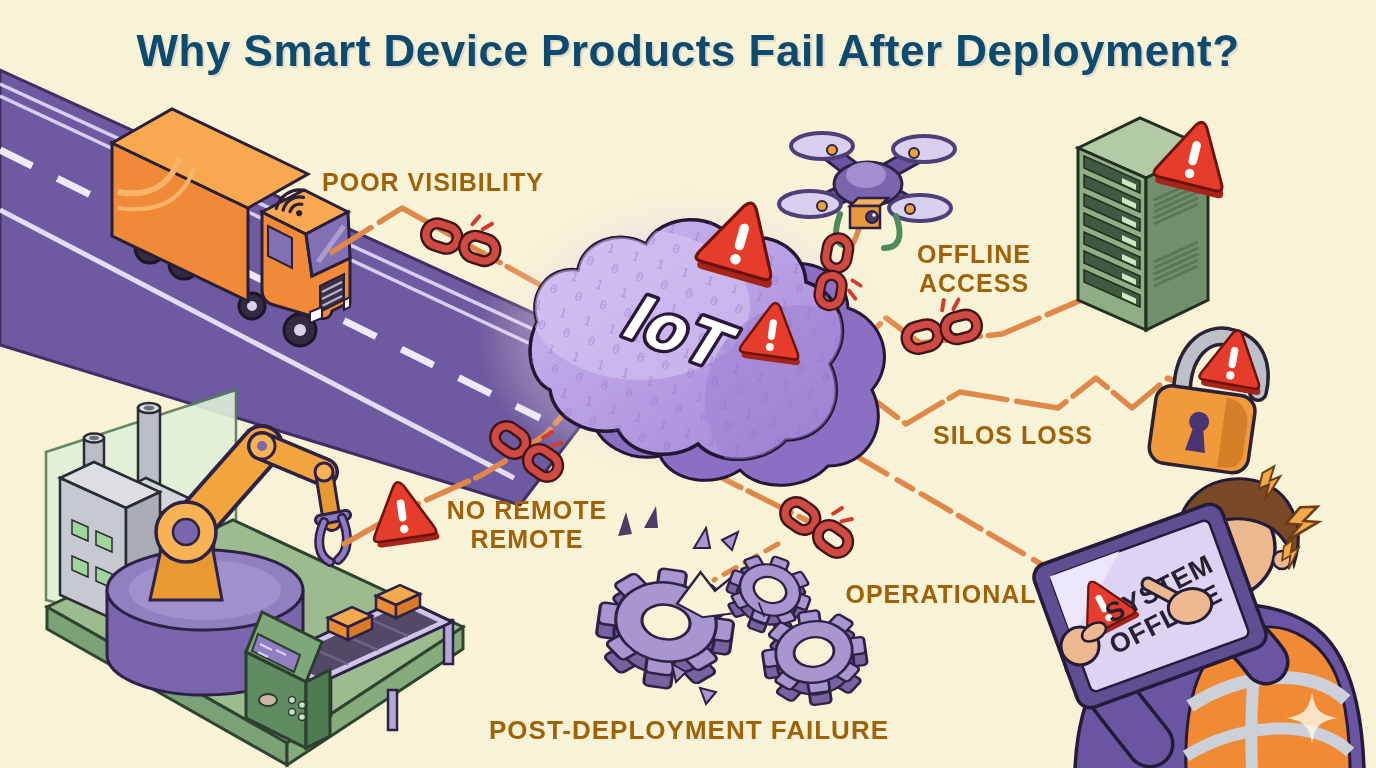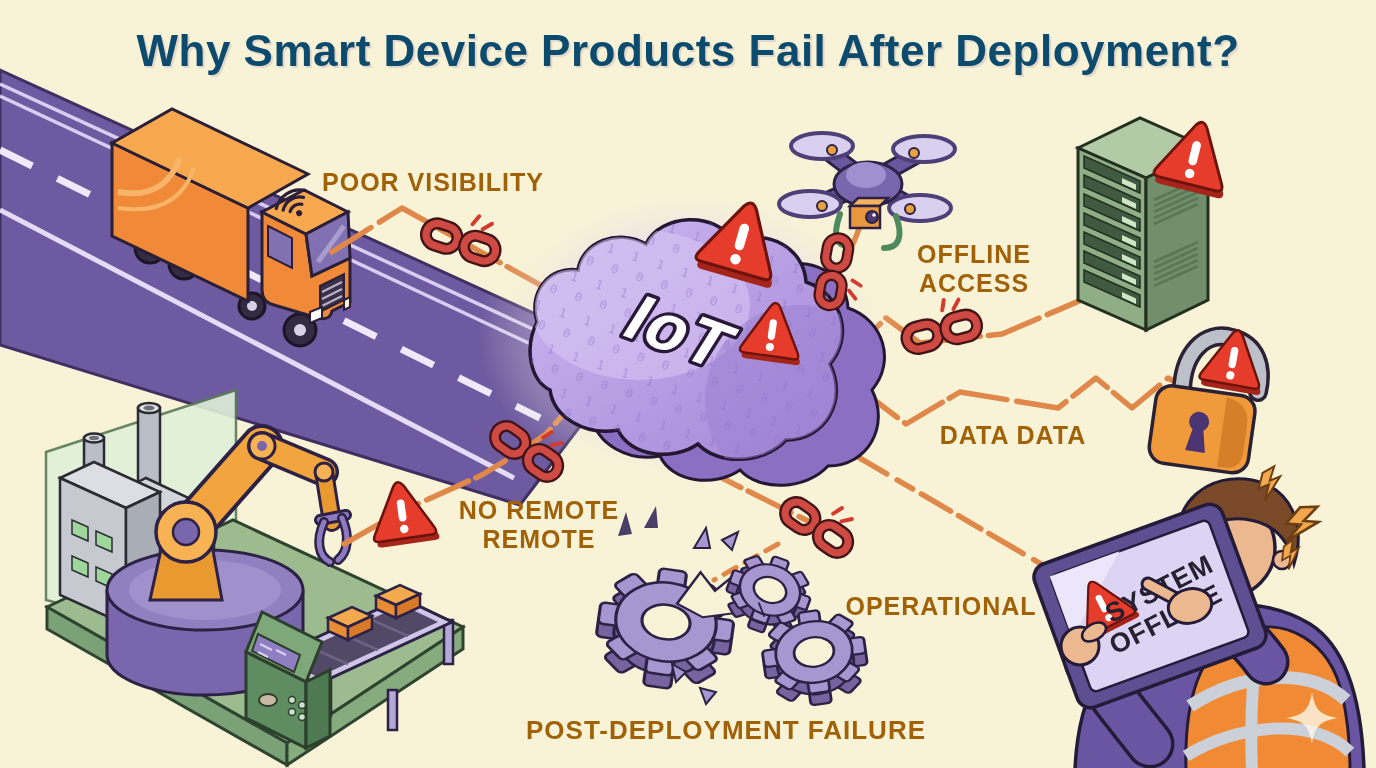--- a/index.html
+++ b/index.html
@@ -360,25 +360,25 @@
 <div class="title">Why Smart Device Products Fail After Deployment?</div>
 
 <div class="lbl lbl-1line" style="left:433px;top:182px;">
   <span>POOR VISIBILITY</span>
 </div>
 <div class="lbl lbl-1line" style="left:974px;top:268px;">
   <span>OFFLINE</span>
   <span>ACCESS</span>
 </div>
 <div class="lbl lbl-1line" style="left:1013px;top:435px;">
-  <span>DATA DATA</span>
-</div>
-<div class="lbl lbl-1line" style="left:539px;top:524px;">
+  <span>SILOS LOSS</span>
+</div>
+<div class="lbl lbl-1line" style="left:527px;top:524px;">
   <span>NO REMOTE</span>
   <span>REMOTE</span>
 </div>
-<div class="lbl lbl-1line" style="left:941px;top:594px;margin-top:12px;">
+<div class="lbl lbl-1line" style="left:941px;top:594px;">
   <span>OPERATIONAL</span>
 </div>
-<div class="lbl lbl-big" style="left:726px;top:731px;">
+<div class="lbl lbl-big" style="left:689px;top:731px;">
   <span>POST-DEPLOYMENT FAILURE</span>
 </div>
 </div>
 
 </body></html>

